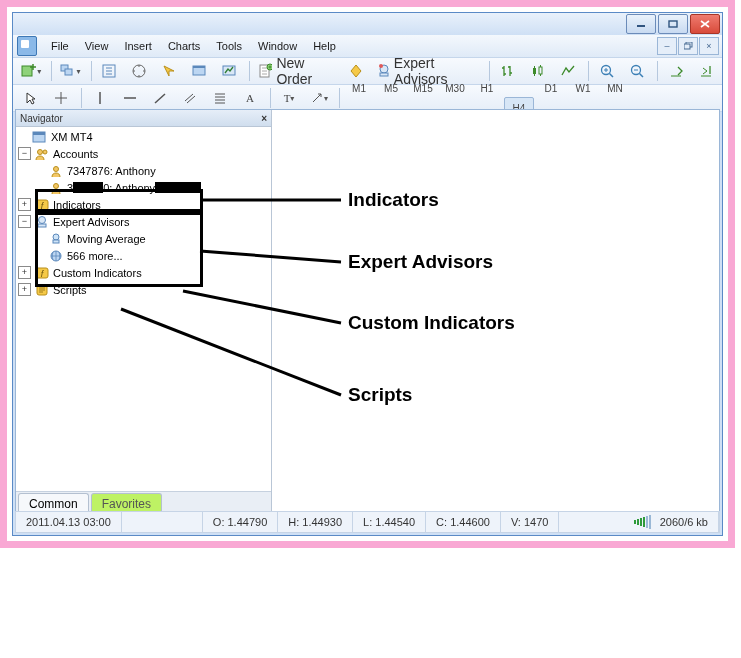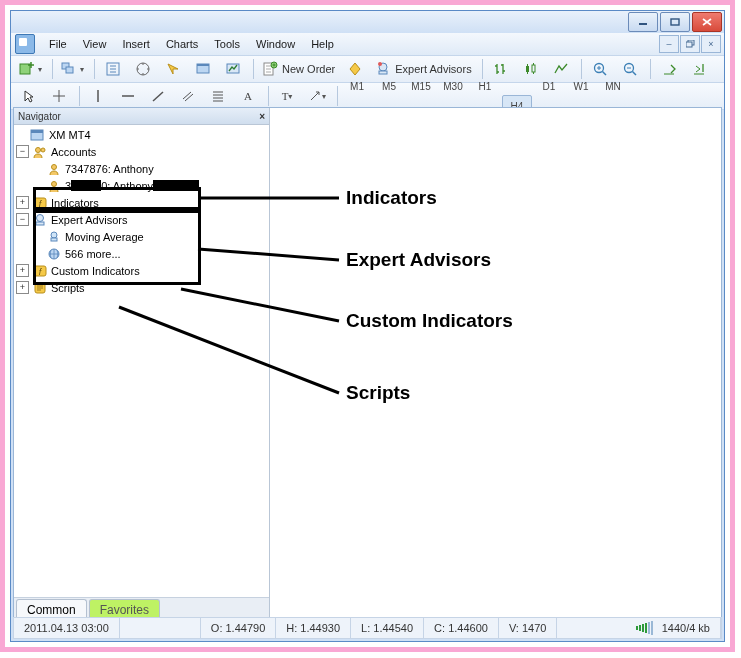--- a/index.html
+++ b/index.html
@@ -1,35 +1,35 @@
 <!DOCTYPE html>
 <html><head>
 <meta charset="utf-8">
 <style>
   html,body{margin:0;padding:0;font-family:"Segoe UI",Tahoma,Arial,sans-serif;font-size:11px;background:#fff;}
-  .outer{border:5px solid #f9a8d4;width:735px;height:652px;box-sizing:border-box;position:relative;background:#fff;}
+  .outer{border:7px solid #f9a8d4;width:735px;height:548px;box-sizing:border-box;position:relative;background:#fff;}
   .frame{position:absolute;left:5px;top:5px;right:5px;bottom:5px;border:1px solid #5a8ac6;background:#cfe0f5;}
   
   .titlebar{height:22px;background:linear-gradient(#e9f1fb,#cfe0f5);display:flex;justify-content:flex-end;align-items:center;padding-right:2px;}
   .winbtn{width:28px;height:18px;margin-left:2px;border:1px solid #6b8bb9;background:linear-gradient(#eaf2fb,#c8daf1);border-radius:2px;display:flex;align-items:center;justify-content:center;font-size:10px;color:#30547f;}
   .winbtn.close{background:linear-gradient(#ef7b6f,#d84b3b);border-color:#a83426;color:#fff;font-weight:bold;}
   .winbtn svg{display:block;}
   
   .menubar{height:22px;background:linear-gradient(#f4f8fd,#dfeaf7);display:flex;align-items:center;padding-left:4px;color:#1a1a1a;position:relative;}
   .appicon{width:18px;height:18px;background:#8bb9e8;border:1px solid #3e78b5;border-radius:2px;margin-right:6px;position:relative;}
   .appicon::after{content:"";position:absolute;left:3px;top:3px;width:8px;height:8px;background:#fff;border-radius:1px;}
   .menuitem{padding:3px 8px;color:#1a1a1a;}
   .mdi-btns{position:absolute;right:3px;top:2px;display:flex;}
   .mdi-btns .m{width:18px;height:16px;border:1px solid #9ab6d7;background:#e5eef9;margin-left:1px;display:flex;align-items:center;justify-content:center;color:#476a92;font-size:9px;}
   
   .toolbar{height:26px;background:linear-gradient(#f7fafe,#e6eef8);border-top:1px solid #c5d6eb;display:flex;align-items:center;padding-left:4px;}
   .tbtn{height:20px;min-width:20px;padding:0 3px;margin-right:2px;display:flex;align-items:center;justify-content:center;border:1px solid transparent;border-radius:2px;color:#333;}
   .sep{width:1px;height:20px;background:#b6c8de;margin:0 4px;}
   .tbtn svg{display:block;}
-  .tbtn .lbl{margin-left:4px;font-size:11px;}
+  .tbtn .lbl{margin-left:4px;font-size:14px;}
   .tf{font-size:10px;color:#444;min-width:22px;justify-content:center;}
   .tf.active{border:1px solid #9ab6d7;background:#d7e6f6;margin-top:20px;}
   
   .client{position:absolute;left:2px;right:2px;top:96px;bottom:22px;background:#fff;border:1px solid #9ab6d7;}
   .navigator{position:absolute;left:0;top:0;width:255px;bottom:0;border-right:1px solid #b9c6d6;}
   .nav-title{height:16px;background:linear-gradient(#e6eef8,#d0deee);border-bottom:1px solid #b9c6d6;display:flex;align-items:center;padding-left:4px;font-size:10px;color:#333;}
   .nav-title .x{margin-left:auto;margin-right:4px;font-weight:bold;cursor:default;}
   .tree{position:absolute;left:0;right:0;top:16px;bottom:20px;overflow:hidden;padding:2px 0 0 2px;font-size:11px;color:#000;}
   .node{display:flex;align-items:center;height:17px;white-space:nowrap;}
   .pm{width:11px;height:11px;border:1px solid #8a8a8a;background:#fff;display:flex;align-items:center;justify-content:center;font-size:9px;line-height:9px;color:#333;margin-right:3px;}
@@ -424,21 +424,21 @@
       <div class="cell">C: 1.44600</div>
       <div class="cell">V: 1470</div>
       <div class="spacer"></div>
       <div class="cell conn">
         <div class="bar" style="height:4px;background:#2e9a3a"></div>
         <div class="bar" style="height:6px;background:#2e9a3a"></div>
         <div class="bar" style="height:8px;background:#2e9a3a"></div>
         <div class="bar" style="height:10px;background:#2e9a3a"></div>
         <div class="bar" style="height:12px;background:#9ab8d6"></div>
         <div class="bar" style="height:14px;background:#9ab8d6"></div>
-        <span style="margin-left:8px">1440/4 kb</span>
+        <span style="margin-left:8px">2060/6 kb</span>
       </div>
     </div>
 
     <div class="ann-box" style="left:22px;top:176px;width:162px;height:20px;"></div>
     <div class="ann-box" style="left:22px;top:196px;width:162px;height:72px;"></div>
     <svg class="ann-line" style="left:0;top:0;" width="720" height="500">
       <line x1="187" y1="187" x2="328" y2="187" stroke="#000" stroke-width="3"></line>
       <line x1="187" y1="238" x2="328" y2="249" stroke="#000" stroke-width="3"></line>
       <line x1="170" y1="278" x2="328" y2="310" stroke="#000" stroke-width="3"></line>
       <line x1="108" y1="296" x2="328" y2="382" stroke="#000" stroke-width="3"></line>

